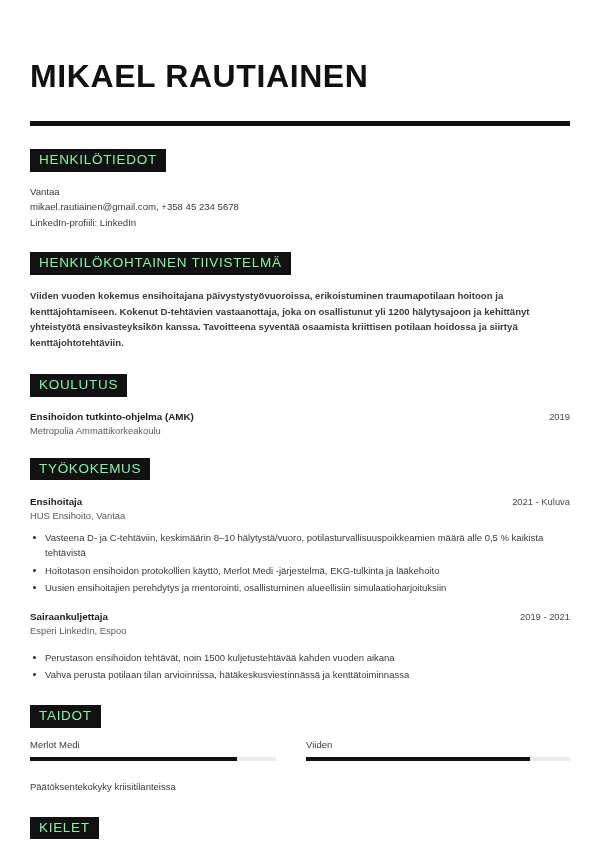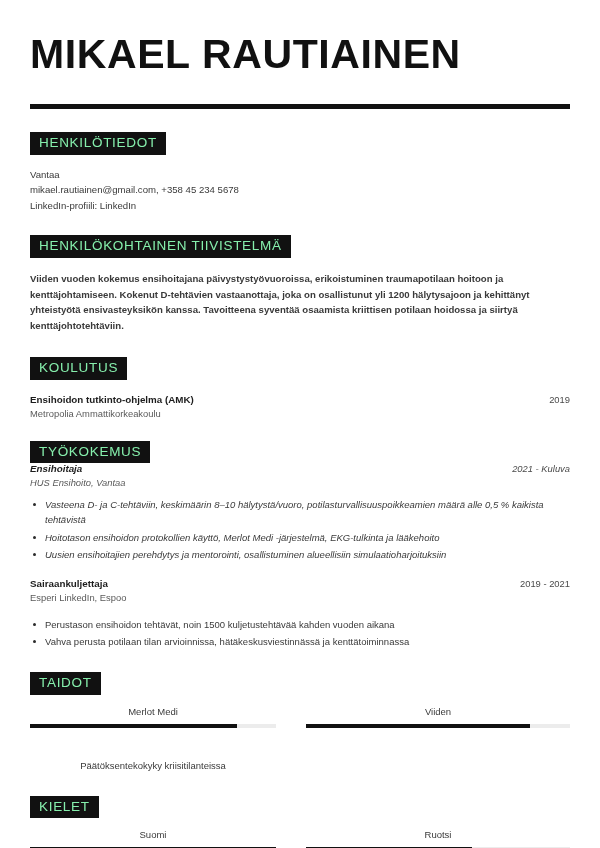--- a/index.html
+++ b/index.html
@@ -21,25 +21,25 @@
     position: absolute;
     left: 0; top: 0;
     width: 600px;
     height: 848px;
     padding: 0 30px;
     background: #ffffff;
   }
 
   
   .name {
-    font-size: 41px;
+    font-size: 32px;
     font-weight: 700;
     letter-spacing: 0.6px;
     color: #111111;
-    margin-top: 32px;
+    margin-top: 59px;
     line-height: 1.1;
     white-space: nowrap;
   }
 
   .header-rule {
     height: 5px;
     background: #111111;
     margin-top: 27px;
   }
 
@@ -122,21 +122,20 @@
     border-radius: 50%;
     background: #2b2b2b;
   }
 
   
   .meter-grid {
     display: grid;
     grid-template-columns: 246px 1fr;
     column-gap: 30px;
     row-gap: 0;
-    text-align: center;
   }
 
   .meter {
     margin-top: 11px;
   }
 
   .meter-label {
     font-size: 9.5px;
     color: #3a3a3a;
     margin-bottom: 7px;
@@ -185,21 +184,21 @@
         <span class="entry-title">Ensihoidon tutkinto-ohjelma (AMK)</span>
         <span class="entry-date">2019</span>
       </div>
       <div class="entry-sub">Metropolia Ammattikorkeakoulu</div>
     </div>
   </div>
 
   <div class="section" style="margin-top:22px;">
     <div class="badge">TYÖKOKEMUS</div>
 
-    <div style="margin-top:0;font-style:italic;">
+    <div style="margin-top:16px;">
       <div class="entry-head">
         <span class="entry-title">Ensihoitaja</span>
         <span class="entry-date">2021 - Kuluva</span>
       </div>
       <div class="entry-sub">HUS Ensihoito, Vantaa</div>
       <ul class="bullets">
         <li>Vasteena D- ja C-tehtäviin, keskimäärin 8–10 hälytystä/vuoro, potilasturvallisuuspoikkeamien määrä alle 0,5 % kaikista tehtävistä</li>
         <li>Hoitotason ensihoidon protokollien käyttö, Merlot Medi -järjestelmä, EKG-tulkinta ja lääkehoito</li>
         <li>Uusien ensihoitajien perehdytys ja mentorointi, osallistuminen alueellisiin simulaatioharjoituksiin</li>
       </ul>
@@ -229,21 +228,21 @@
         </div>
       </div>
 
       <div class="meter">
         <div class="meter-label">Viiden</div>
         <div class="meter-track">
           <div class="meter-fill" style="width: 85%;"></div>
         </div>
       </div>
 
-      <div class="meter no-bar" style="margin-top:32px;">
+      <div class="meter no-bar" style="margin-top:20px;">
         <div class="meter-label">Päätöksentekokyky kriisitilanteissa</div>
 
       </div>
 
       <div></div>
     </div>
   </div>
 
   <div class="section" style="margin-top:18px;">
     <div class="badge">KIELET</div>

